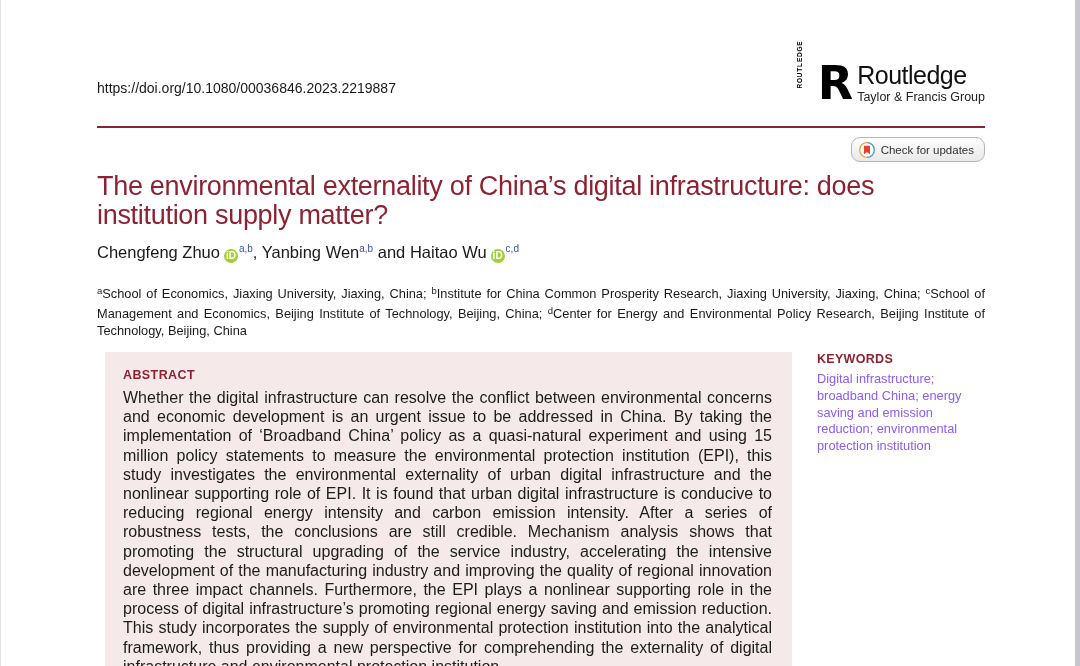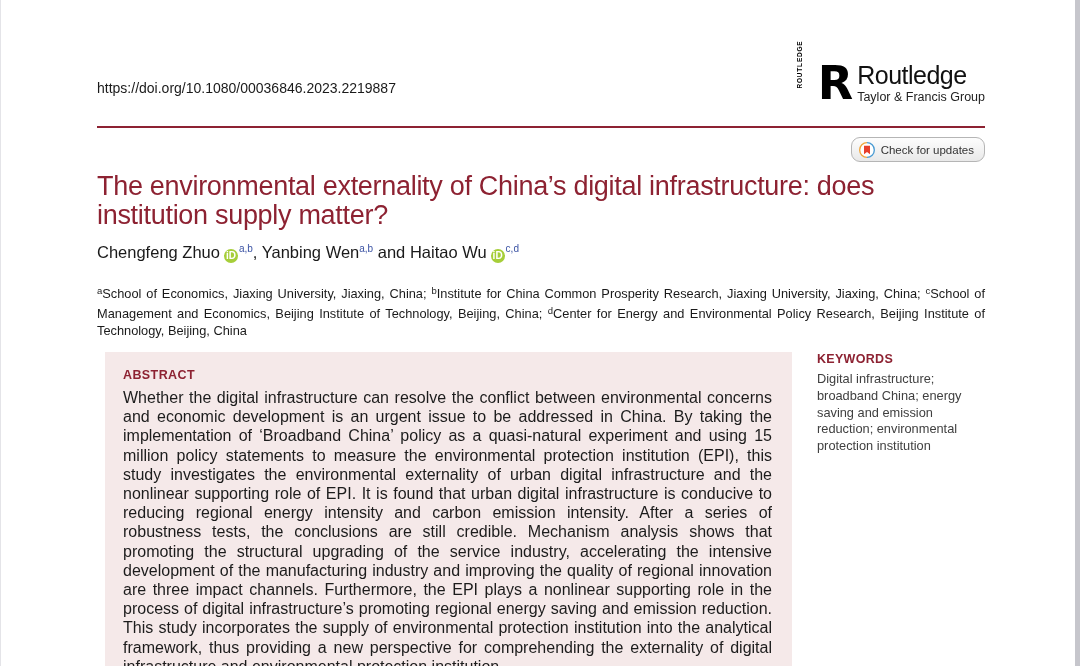--- a/index.html
+++ b/index.html
@@ -85,21 +85,21 @@
   .abstract-text{
     font-size:16px;line-height:19.2px;text-align:justify;color:#1c1c1c;
   }
 
   
   .sidebar{position:absolute;left:817px;top:352px;width:170px;}
   .sidebar-heading{
     font-size:12.5px;font-weight:bold;color:var(--accent);
     letter-spacing:.3px;margin-bottom:5px;
   }
-  .sidebar-text{font-size:12.8px;line-height:16.8px;color:#404040;}
+  .sidebar-text{font-size:12.8px;line-height:16.8px;color:#8b5cf6;}
   .jel-block{margin-top:17px;}
 </style>
 </head>
 <body>
 
 <div class="left-edge"></div>
 <div class="right-edge"></div>
 
 <div class="masthead">
   <div class="doi">https://doi.org/10.1080/00036846.2023.2219887</div>

